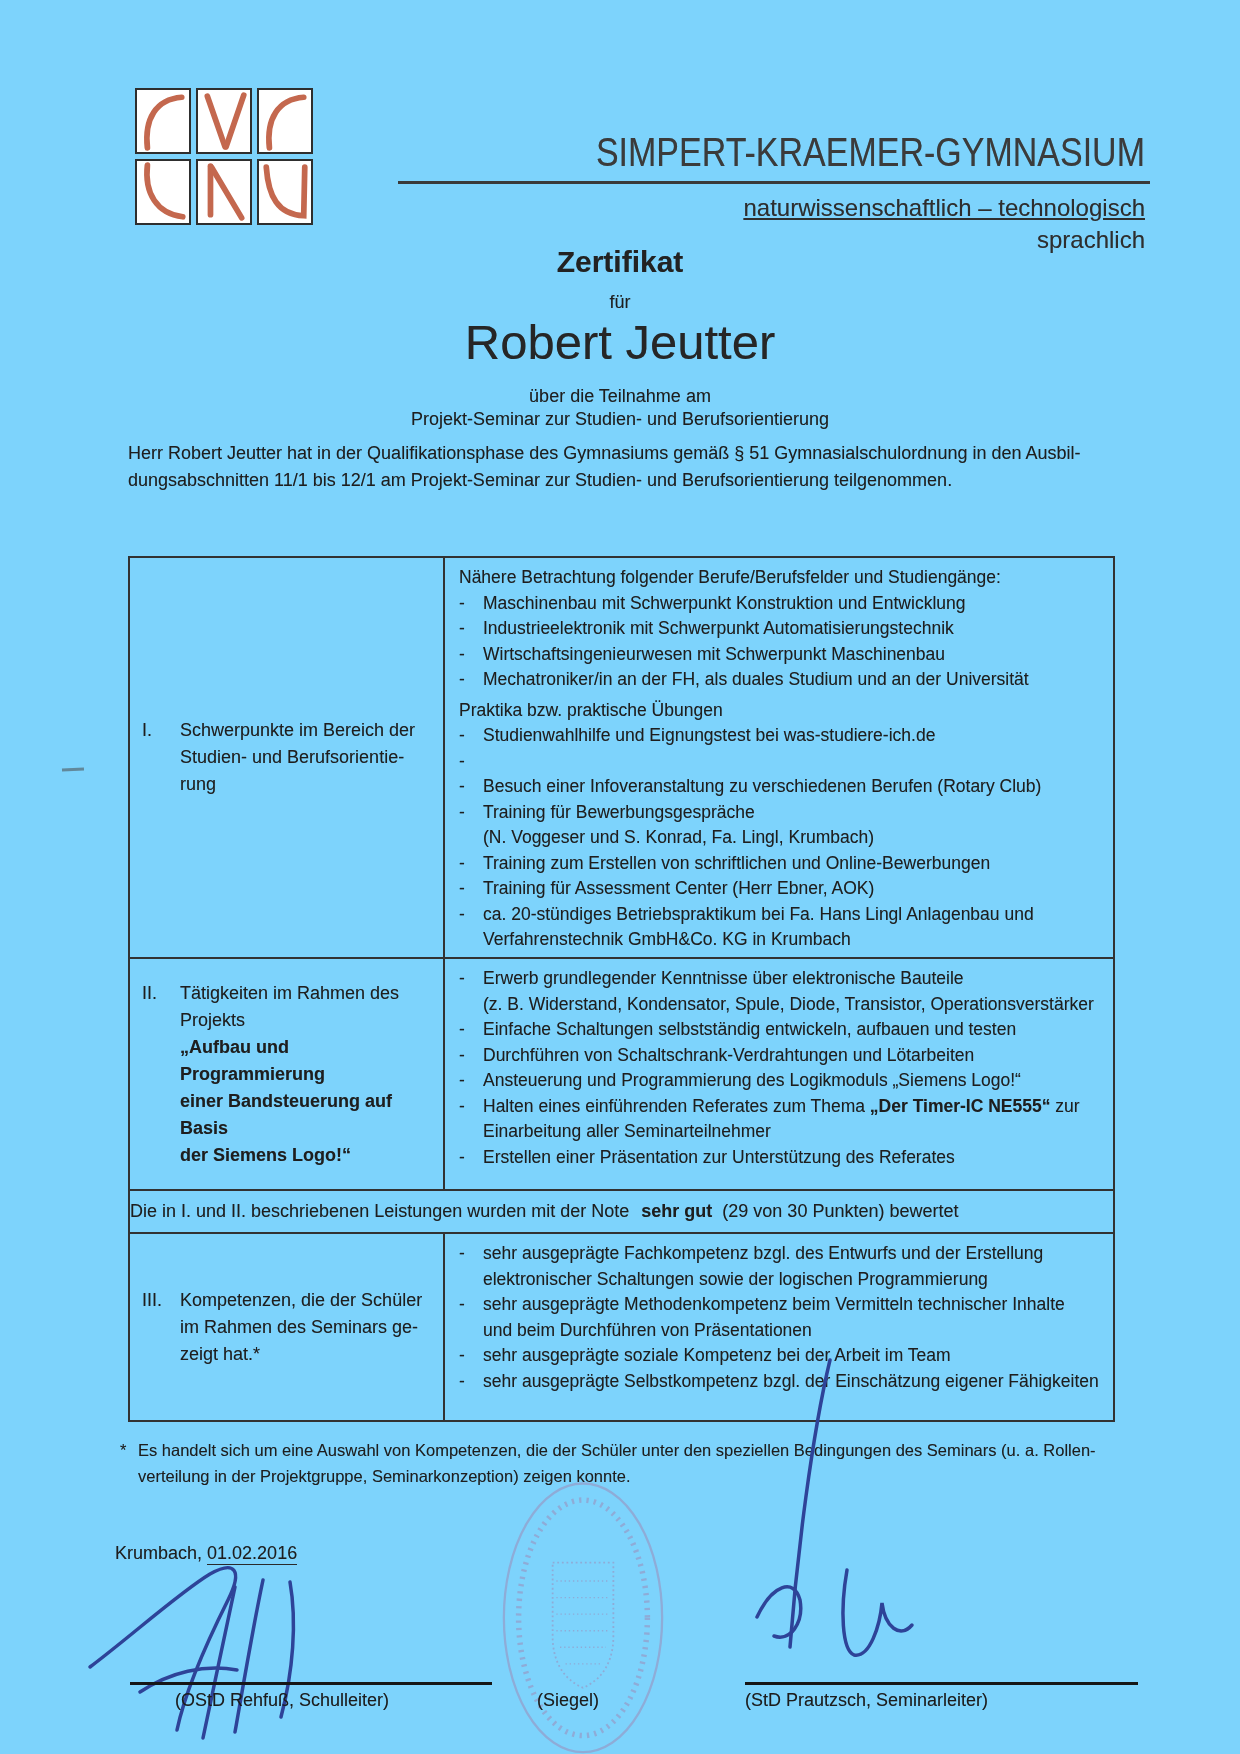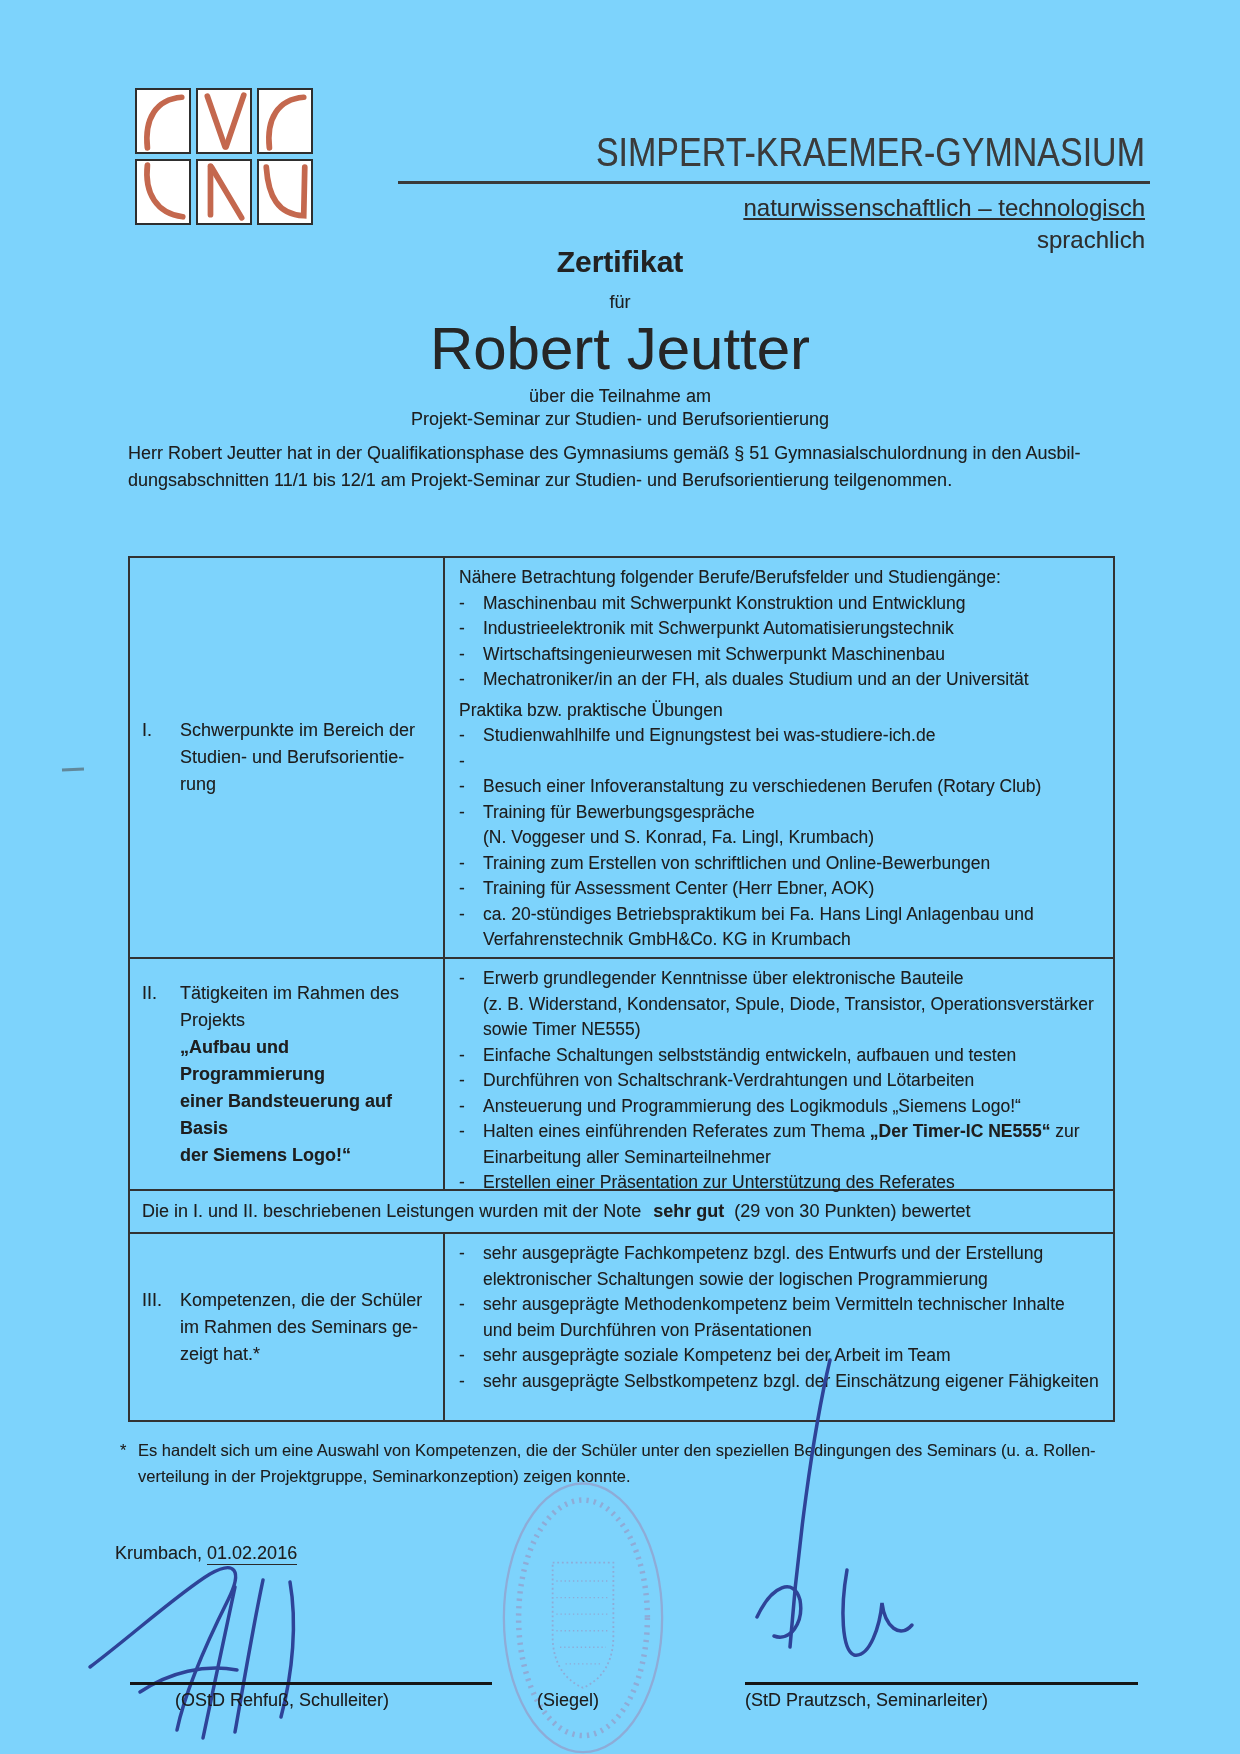--- a/index.html
+++ b/index.html
@@ -26,21 +26,21 @@
   .logo-cell path{stroke:var(--accent);stroke-width:11;fill:none;stroke-linecap:round;}
   .school-name{position:absolute;right:95px;top:130px;font-size:40px;color:#3b3b3b;
                letter-spacing:0px;white-space:nowrap;transform:scaleX(.85);transform-origin:right center;}
   .header-rule{position:absolute;left:398px;top:181px;width:752px;height:2.5px;background:#3a3a3a;}
   .subtitle1{position:absolute;right:95px;top:194px;font-size:24px;color:#2e2e2e;white-space:nowrap;text-decoration:underline;}
   .subtitle2{position:absolute;right:95px;top:226px;font-size:24px;color:#2e2e2e;}
   
   .center-band{position:absolute;left:0;top:0;width:1160px;text-align:center;}
   .cert-title{position:absolute;left:0;top:245px;width:100%;font-size:30px;font-weight:bold;color:#222;}
   .cert-for{position:absolute;left:0;top:292px;width:100%;font-size:18px;}
-  .cert-name{position:absolute;left:0;top:314px;width:100%;font-size:60px;color:#262626;}
+  .cert-name{position:absolute;left:0;top:314px;width:100%;font-size:49px;color:#262626;}
   .cert-sub1{position:absolute;left:0;top:386px;width:100%;font-size:18px;}
   .cert-sub2{position:absolute;left:0;top:409px;width:100%;font-size:18px;}
   
   .intro{position:absolute;left:128px;top:440px;width:992px;font-size:18px;line-height:26.5px;}
   
   .cert-table{position:absolute;left:128px;top:556px;width:987px;border:2px solid #323232;box-sizing:border-box;}
   .trow{display:flex;box-sizing:border-box;}
   .trow + .trow{border-top:2px solid #323232;}
   .r-i{height:399px;}
   .r-ii{height:232px;}
@@ -49,21 +49,21 @@
   .cell-left{width:315px;border-right:2px solid #323232;box-sizing:border-box;
              display:flex;align-items:center;padding:6px 8px 6px 12px;flex:none;}
   .lbl{display:flex;font-size:18px;line-height:27px;}
   .num{width:38px;flex:none;}
   .lbl-lines span{display:block;}
   .cell-right{flex:1;padding:7px 8px 4px 14px;font-size:17.5px;line-height:25.5px;box-sizing:border-box;}
   .blk + .blk{margin-top:5px;}
   .item{display:flex;}
   .mark{width:24px;flex:none;}
   .b{font-weight:bold;}
-  .note{align-items:center;padding-left:12px;font-size:18px;}
+  .note{align-items:center;padding-left:0;font-size:18px;}
   .grade{font-weight:bold;margin:0 10px 0 12px;}
   
   .footnote{position:absolute;left:138px;top:1437px;width:1000px;font-size:16.5px;line-height:26px;}
   .fn-mark{position:absolute;left:-18px;top:0;}
   
   .date-line{position:absolute;left:115px;top:1543px;font-size:18px;}
   .date-underline{border-bottom:1.5px solid #2a2a2a;padding-bottom:1px;}
   .sig-line-left{position:absolute;left:130px;top:1682px;width:362px;height:2.5px;background:#161616;}
   .sig-line-right{position:absolute;left:745px;top:1682px;width:393px;height:2.5px;background:#161616;}
   .sig-label{position:absolute;top:1690px;font-size:18px;color:#1c1c1c;}
@@ -222,24 +222,20 @@
           <div class="blk">
             <div class="item">
               <span class="mark">-</span>
               <span><span>Erwerb grundlegender Kenntnisse über elektronische Bauteile</span></span>
             </div>
             <div class="item">
               <span class="mark"></span>
               <span><span>(z. B. Widerstand, Kondensator, Spule, Diode, Transistor, Operationsverstärker</span></span>
             </div>
             <div class="item">
-              <span class="mark"></span>
-              <span><span>sowie Timer NE555)</span></span>
-            </div>
-            <div class="item">
               <span class="mark">-</span>
               <span><span>Einfache Schaltungen selbstständig entwickeln, aufbauen und testen</span></span>
             </div>
             <div class="item">
               <span class="mark">-</span>
               <span><span>Durchführen von Schaltschrank-Verdrahtungen und Lötarbeiten</span></span>
             </div>
             <div class="item">
               <span class="mark">-</span>
               <span><span>Ansteuerung und Programmierung des Logikmoduls „Siemens Logo!“</span></span>

